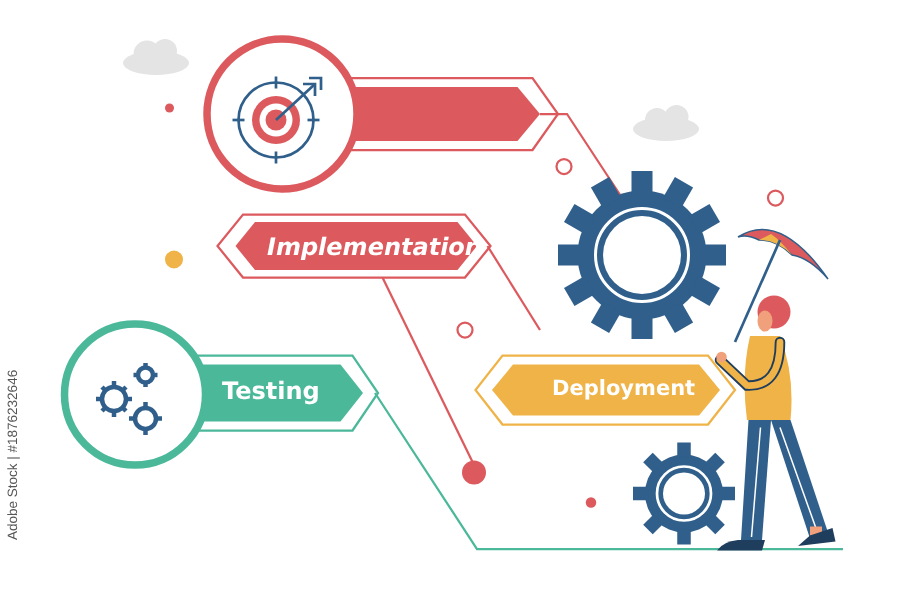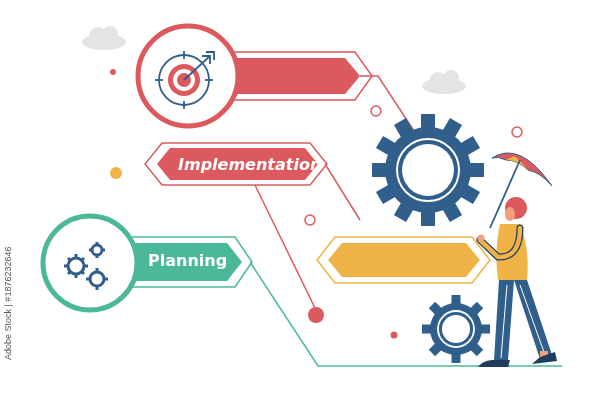--- a/index.html
+++ b/index.html
@@ -162,16 +162,17 @@
     <line x1="520" y1="285" x2="545" y2="355" stroke="#ffffff" stroke-width="1"></line>
 
     <path d="M492,360 L510,360 L508,367 L478,367 Q482,361 492,360 Z" fill="#1f3d5c"></path>
     <rect x="540" y="351" width="8" height="6" fill="#f0a07a"></rect>
     <path d="M540,357 L555,352 L557,361 L532,364 Z" fill="#1f3d5c"></path>
   </g>
 </svg>
 
   
   <span class="label" style="left:178px; top:155px;font-style:italic;">Implementation</span>
-  <span class="label" style="left:148px; top:251px;">Planning</span>
+  <span class="label" style="left:148px; top:251px;">Testing</span>
+  <span class="label" style="left:368px; top:251px; font-size:14px;">Deployment</span>
 
   <span class="watermark">Adobe Stock | #1876232646</span>
 </div>
 
 </body></html>

